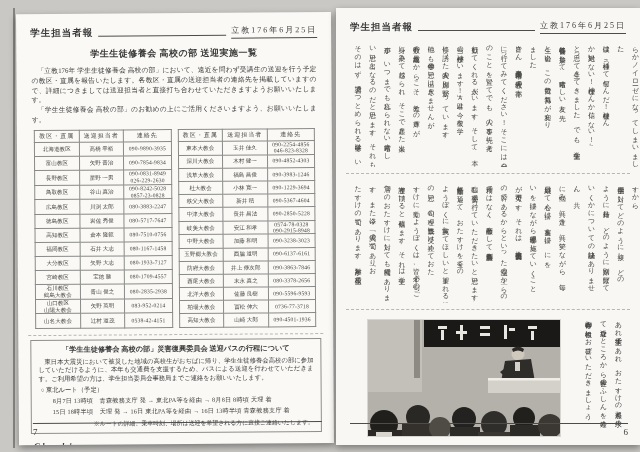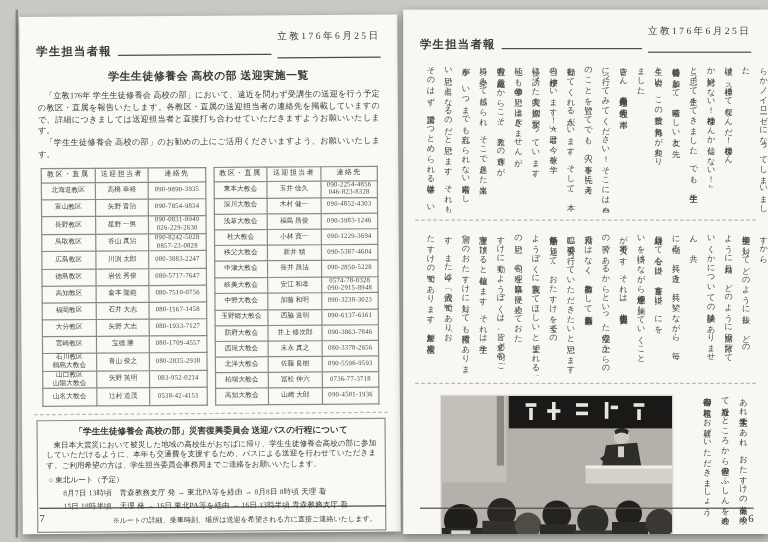--- a/index.html
+++ b/index.html
@@ -8,21 +8,21 @@
   .spread{position:relative;width:640px;height:452px;text-decoration:underline;}
   .page{position:absolute;background:#faf9f6;box-shadow:0 3px 7px rgba(0,0,0,.4);}
   .page-left{left:16px;top:12px;width:315px;height:431px;transform:rotate(-0.4deg);transform-origin:top right;overflow:hidden;}
   .page-right{left:336px;top:8px;width:304px;height:437px;background:#f8f7f3;overflow:hidden;}
   .gutterline{position:absolute;left:13px;top:8px;width:2px;height:440px;background:#4e4d4b;opacity:.55;}
 
   
   .pghead{display:flex;align-items:flex-end;margin:12px 14px 0 14px;}
   .pghead .ttl{font-weight:bold;font-size:9.5px;letter-spacing:1px;white-space:nowrap;}
   .pghead .rule{flex:1;border-bottom:1.5px solid #4c4c4a;margin:0 5px 3px 5px;height:1px;}
-  .pghead .date{font-size:8px;letter-spacing:2px;border-bottom:1.5px solid #4c4c4a;padding-bottom:12px;white-space:nowrap;}
+  .pghead .date{font-size:8px;letter-spacing:2px;border-bottom:1.5px solid #4c4c4a;padding-bottom:2px;white-space:nowrap;}
 
   
   .art-title{text-align:center;font-weight:bold;font-size:9px;letter-spacing:.5px;margin-top:8px;}
   .intro{margin:5px 15px 0 15px;font-size:6.8px;line-height:9.8px;text-align:justify;}
   .intro p{margin:0;text-indent:6px;}
   .tables{display:flex;gap:6px;margin:5px 17px 0 17px;}
   table{border-collapse:collapse;flex:1;}
   th,td{border:1px solid #8a8a88;font-size:5.6px;padding:0 1px;text-align:center;
         white-space:pre-line;line-height:6.4px;font-weight:normal;color:#454543;}
   th{height:11px;font-size:6px;letter-spacing:1px;}

